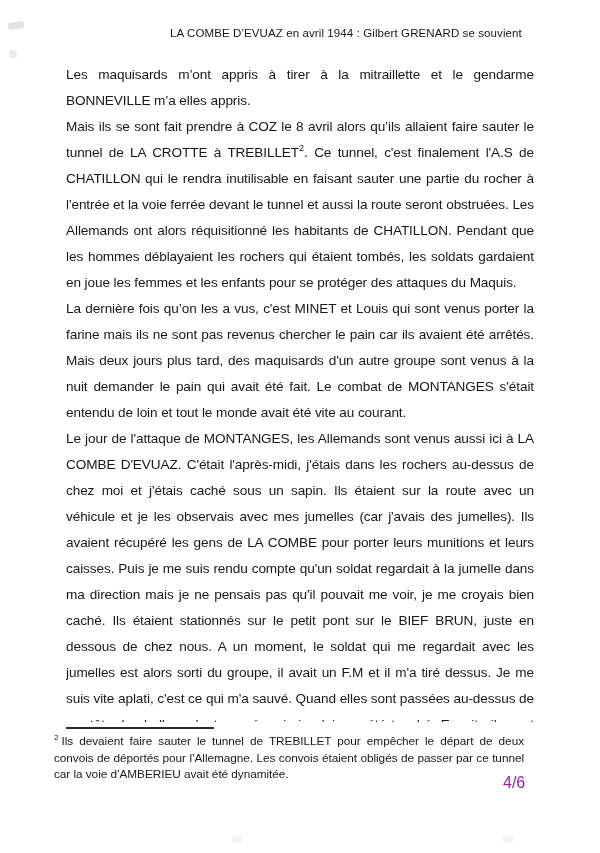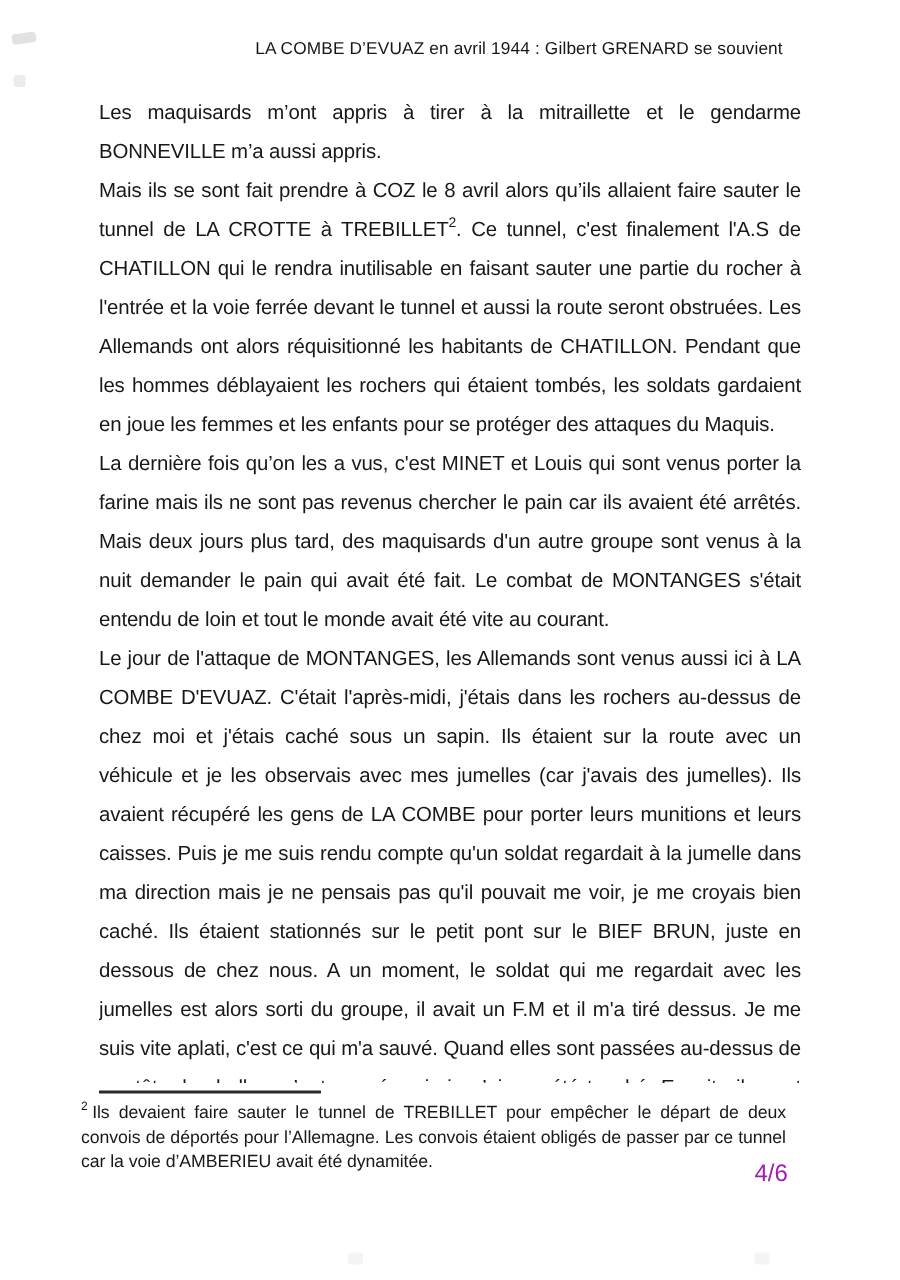--- a/index.html
+++ b/index.html
@@ -98,21 +98,21 @@
 <div class="page">
 
   <div class="smudge s1"></div>
   <div class="smudge s2"></div>
   <div class="smudge s3"></div>
   <div class="smudge s4"></div>
 
   <div class="doc-header">LA COMBE D’EVUAZ en avril 1944 : Gilbert GRENARD se souvient</div>
 
   <div class="body-text">
-    <p><span>Les maquisards m’ont appris à tirer à la mitraillette et le gendarme BONNEVILLE m’a aussi appris.</span></p>
+    <p><span>Les maquisards m’ont appris à tirer à la mitraillette et le gendarme BONNEVILLE m’a elles appris.</span></p>
     <p><span>Mais ils se sont fait prendre à COZ le 8 avril alors qu’ils allaient faire sauter le tunnel de LA CROTTE à TREBILLET</span><sup class="fn-ref">2</sup><span>. Ce tunnel, c'est finalement l'A.S de CHATILLON qui le rendra inutilisable en faisant sauter une partie du rocher à l'entrée et la voie ferrée devant le tunnel et aussi la route seront obstruées. Les Allemands ont alors réquisitionné les habitants de CHATILLON. Pendant que les hommes déblayaient les rochers qui étaient tombés, les soldats gardaient en joue les femmes et les enfants pour se protéger des attaques du Maquis.</span></p>
     <p><span>La dernière fois qu’on les a vus, c'est MINET et Louis qui sont venus porter la farine mais ils ne sont pas revenus chercher le pain car ils avaient été arrêtés. Mais deux jours plus tard, des maquisards d'un autre groupe sont venus à la nuit demander le pain qui avait été fait. Le combat de MONTANGES s'était entendu de loin et tout le monde avait été vite au courant.</span></p>
     <p class="justify-last"><span>Le jour de l'attaque de MONTANGES, les Allemands sont venus aussi ici à LA COMBE D'EVUAZ. C'était l'après-midi, j'étais dans les rochers au-dessus de chez moi et j'étais caché sous un sapin. Ils étaient sur la route avec un véhicule et je les observais avec mes jumelles (car j'avais des jumelles). Ils avaient récupéré les gens de LA COMBE pour porter leurs munitions et leurs caisses. Puis je me suis rendu compte qu'un soldat regardait à la jumelle dans ma direction mais je ne pensais pas qu'il pouvait me voir, je me croyais bien caché. Ils étaient stationnés sur le petit pont sur le BIEF BRUN, juste en dessous de chez nous. A un moment, le soldat qui me regardait avec les jumelles est alors sorti du groupe, il avait un F.M et il m'a tiré dessus. Je me suis vite aplati, c'est ce qui m'a sauvé. Quand elles sont passées au-dessus de ma tête, les balles m’ont sonné mais je n’ai pas été touché. Ensuite ils sont partis. La</span></p>
   </div>
 
   <div class="footnote-rule"></div>
 
   <p class="footnote"><sup class="fn-ref">2</sup><span>Ils devaient faire sauter le tunnel de TREBILLET pour empêcher le départ de deux convois de déportés pour l’Allemagne. Les convois étaient obligés de passer par ce tunnel car la voie d’AMBERIEU avait été dynamitée.</span></p>
 
   <div class="page-number">4/6</div>

